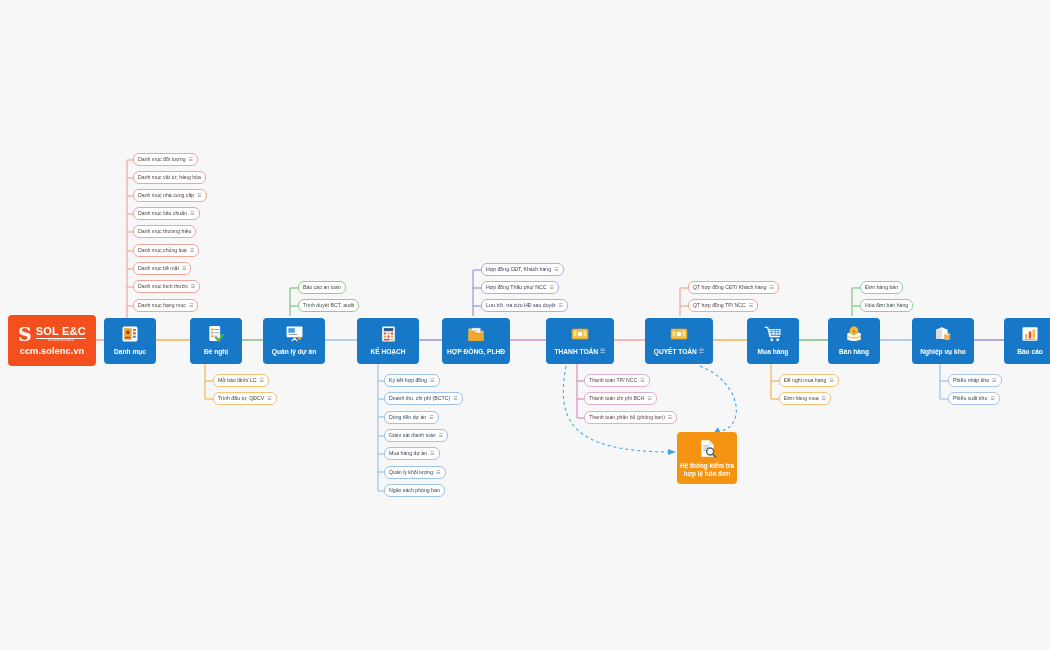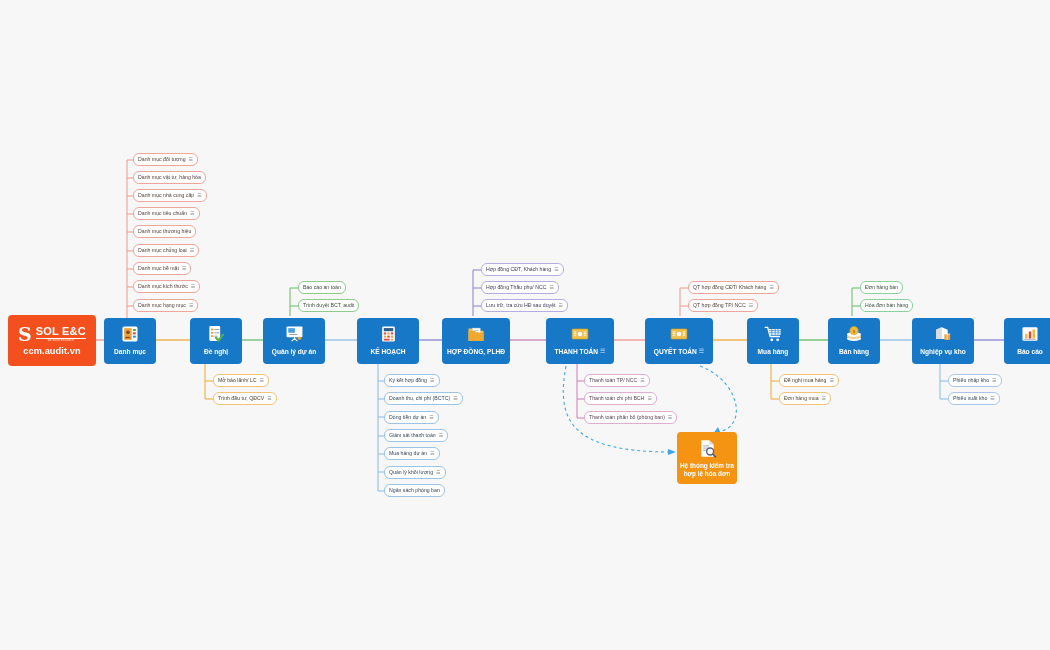--- a/index.html
+++ b/index.html
@@ -165,21 +165,21 @@
   </svg>
 
   <div class="logo-box">
     <div class="logo-row">
       <span class="logo-mark">S</span>
       <span class="logo-wordwrap">
         <span class="logo-word">SOL E&amp;C</span>
         <span class="logo-tag">we build  brilliance</span>
       </span>
     </div>
-    <div class="logo-url">ccm.audit.vn</div>
+    <div class="logo-url">ccm.solenc.vn</div>
   </div>
 
   <div class="node" style="left:104px;top:318px;">
     <span class="ico">
       <svg width="20" height="20" viewBox="0 0 24 24">
           <rect x="3" y="3" width="18" height="18" rx="2" fill="#fff"></rect>
           <rect x="5" y="5" width="9" height="14" fill="#f0a33c"></rect>
           <circle cx="9.5" cy="10" r="2.2" fill="#8a4b16"></circle>
           <path d="M6 17c.6-2.2 5.4-2.2 7 0z" fill="#8a4b16"></path>
           <rect x="15.5" y="6" width="3.5" height="2.4" fill="#4caf50"></rect>

